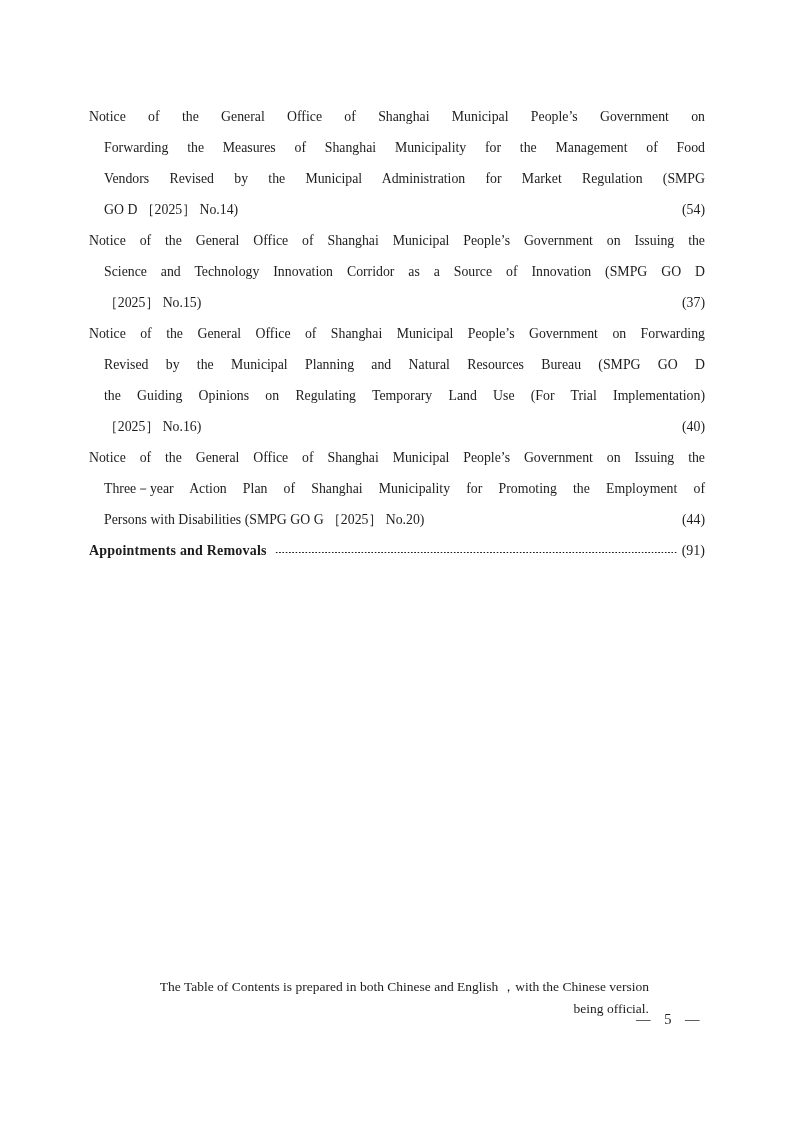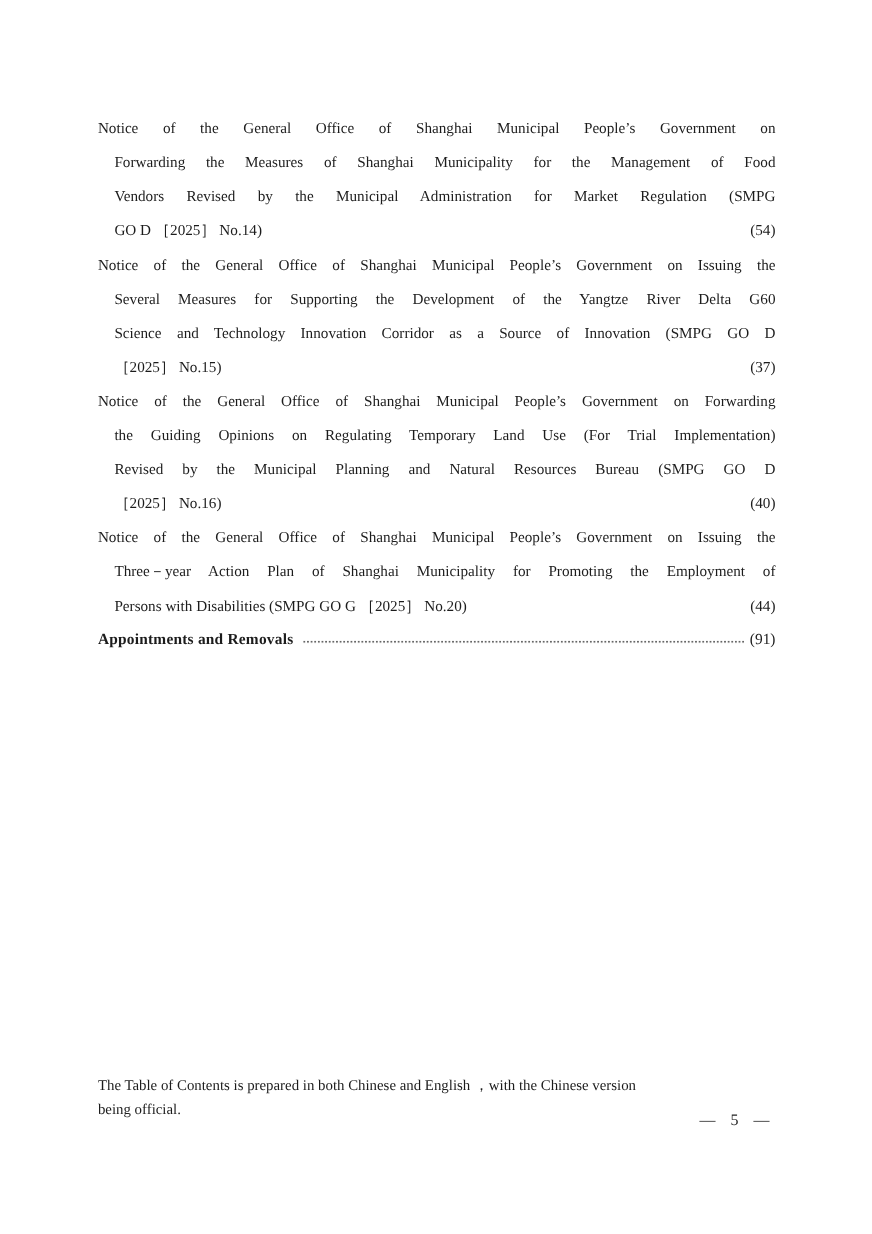--- a/index.html
+++ b/index.html
@@ -58,21 +58,21 @@
     background-position: 0 1.5px;
   }
   .footnote {
     position: absolute;
     left: 89px;
     top: 976px;
     width: 560px;
     font-size: 13.5px;
     line-height: 21.5px;
   }
-  .footnote .fn-line { display: block; }
+  .footnote .fn-line { display: block; text-align: right; }
   .page-number {
     position: absolute;
     top: 1011px;
     right: 93px;
     font-size: 14.5px;
     word-spacing: 9px;
     letter-spacing: 0.5px;
     font-weight: 500;
   }
 </style>
@@ -89,33 +89,32 @@
           <div class="line indent">Vendors Revised by the Municipal Administration for Market Regulation (SMPG</div>
           <div class="lastline indent">
       <span class="lasttext">GO D ［2025］ No.14)</span>
       <span class="dots"></span>
       <span class="pno">(54)</span>
     </div>
   </div>
 
   <div class="entry">
     <div class="line">Notice of the General Office of Shanghai Municipal People’s Government on Issuing the</div>
-          <div class="line indent">Several Measures for Supporting the Development of the Yangtze River Delta G60</div>
           <div class="line indent">Science and Technology Innovation Corridor as a Source of Innovation (SMPG GO D</div>
           <div class="lastline indent">
       <span class="lasttext">［2025］ No.15)</span>
       <span class="dots"></span>
       <span class="pno">(37)</span>
     </div>
   </div>
 
   <div class="entry">
     <div class="line">Notice of the General Office of Shanghai Municipal People’s Government on Forwarding</div>
+          <div class="line indent">Revised by the Municipal Planning and Natural Resources Bureau (SMPG GO D</div>
           <div class="line indent">the Guiding Opinions on Regulating Temporary Land Use (For Trial Implementation)</div>
-          <div class="line indent">Revised by the Municipal Planning and Natural Resources Bureau (SMPG GO D</div>
           <div class="lastline indent">
       <span class="lasttext">［2025］ No.16)</span>
       <span class="dots"></span>
       <span class="pno">(40)</span>
     </div>
   </div>
 
   <div class="entry">
     <div class="line">Notice of the General Office of Shanghai Municipal People’s Government on Issuing the</div>
           <div class="line indent">Three－year Action Plan of Shanghai Municipality for Promoting the Employment of</div>

